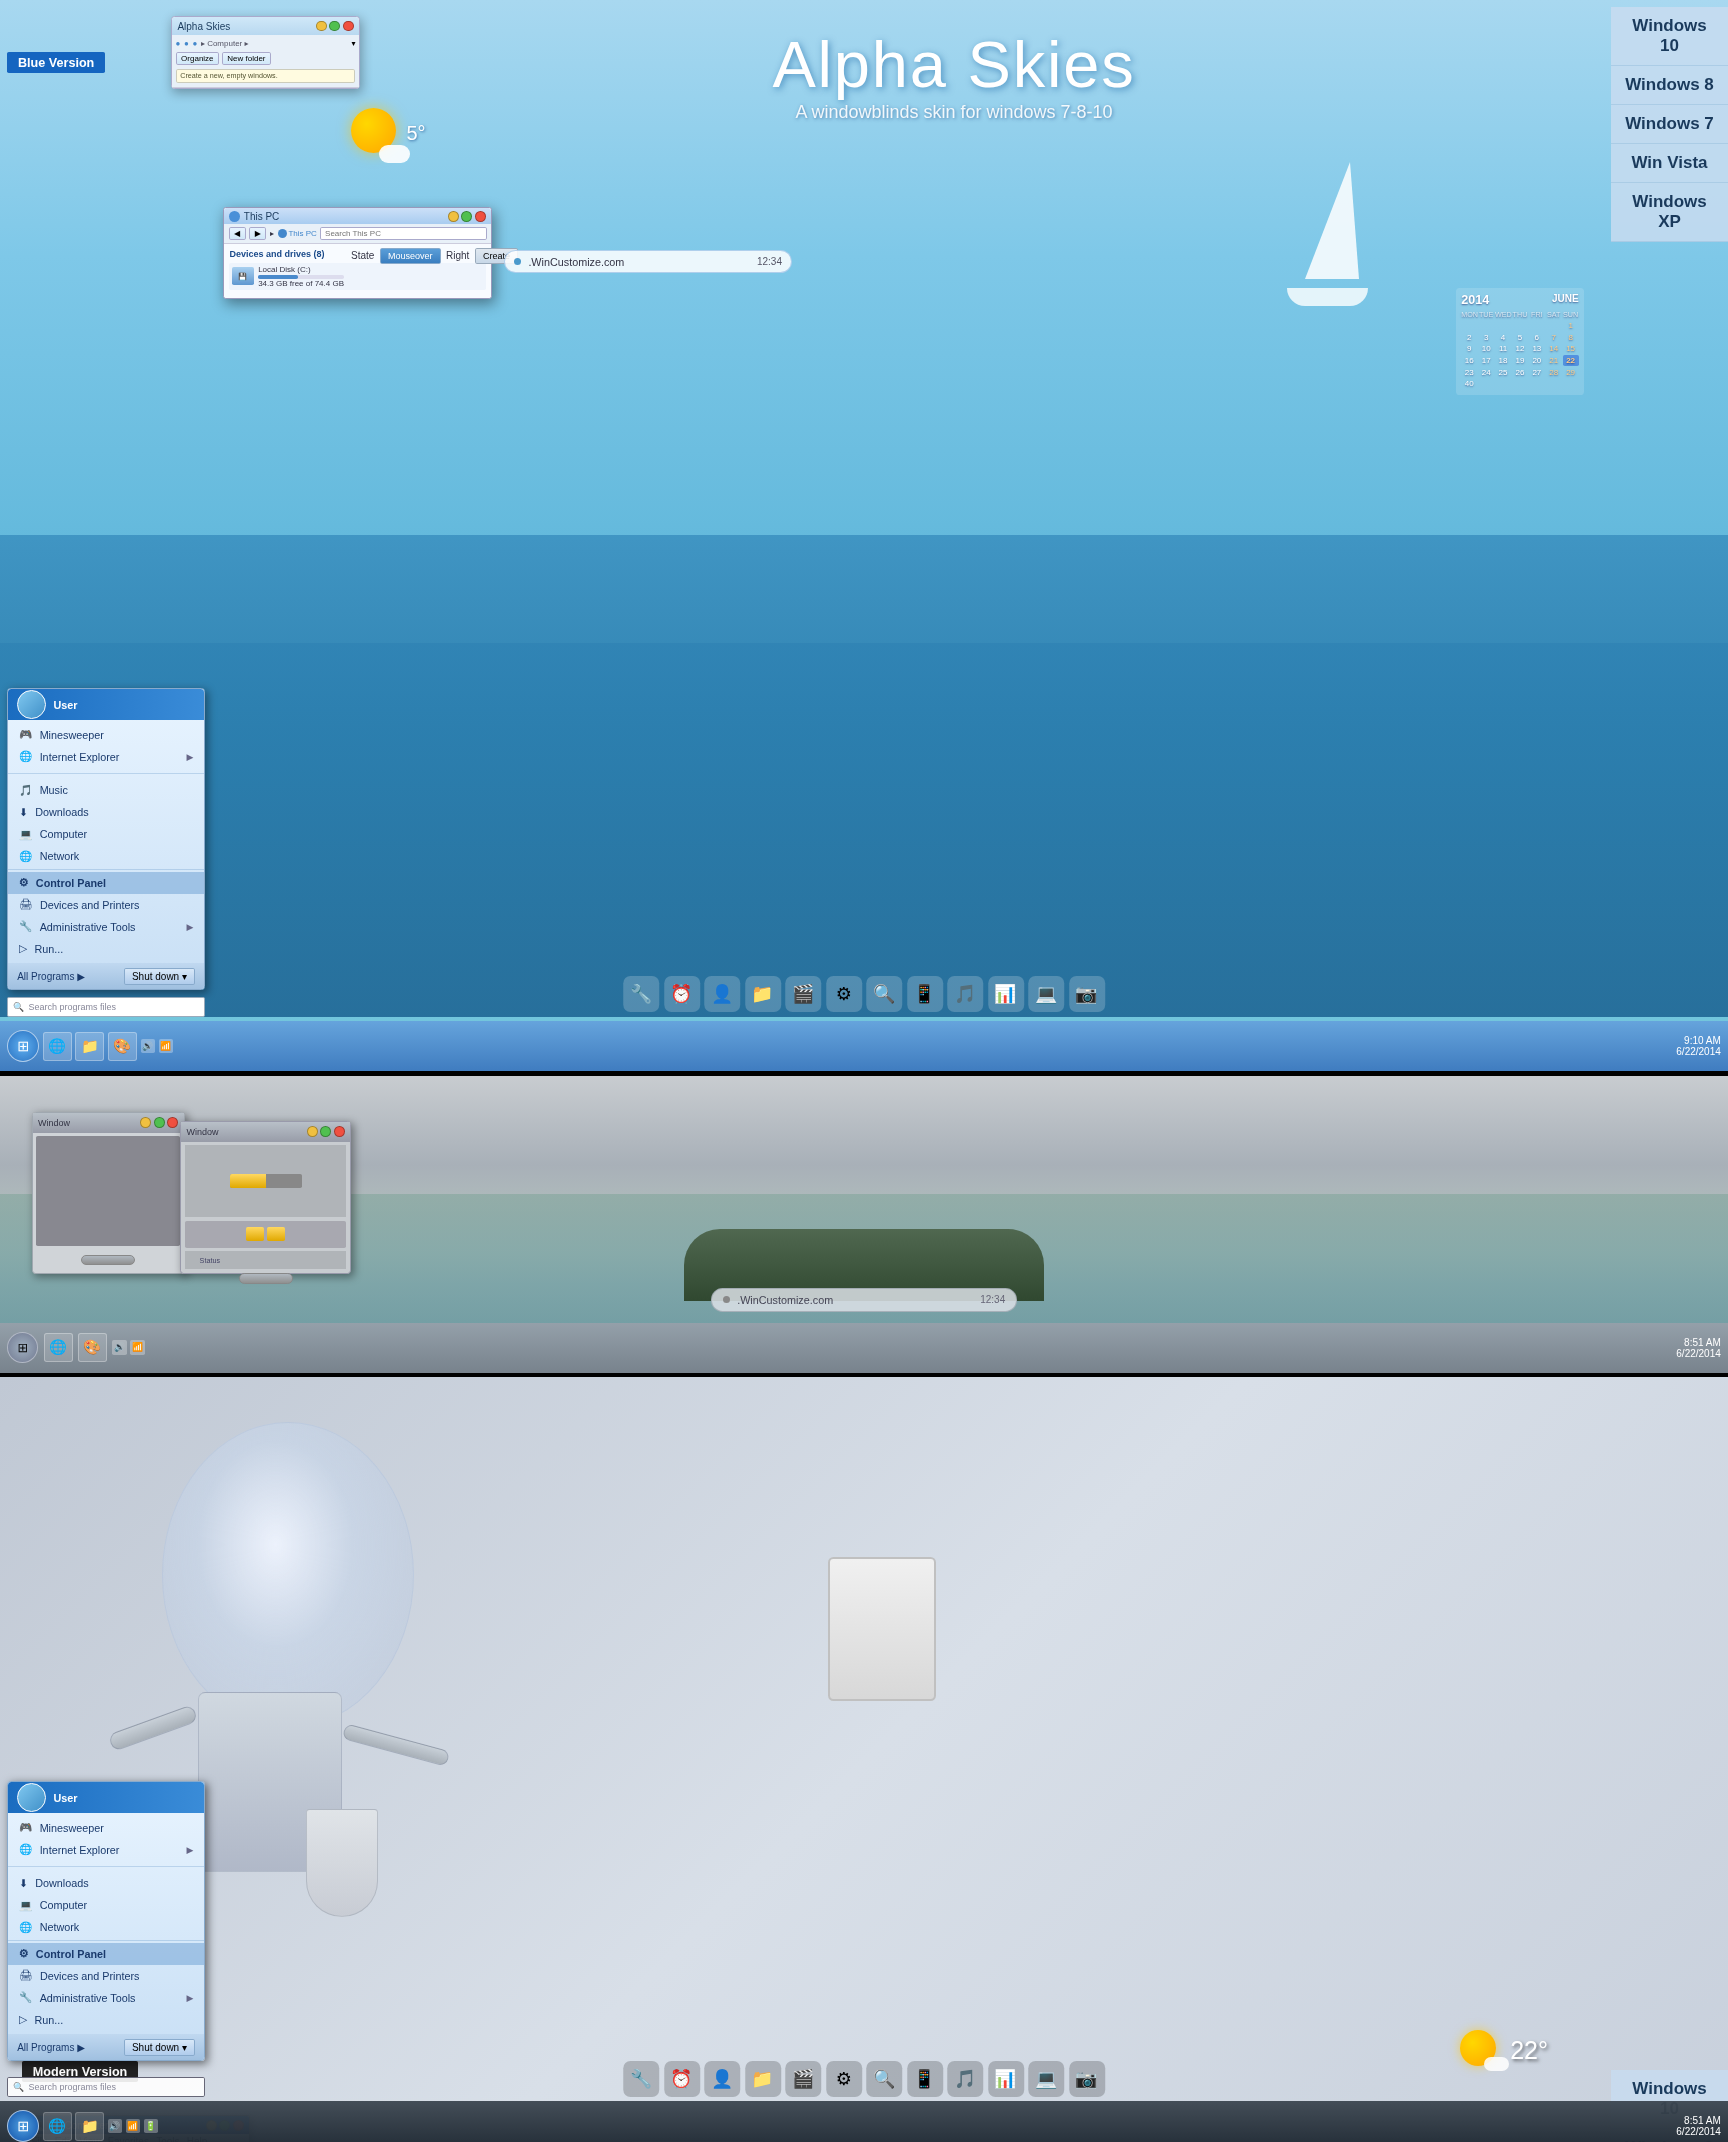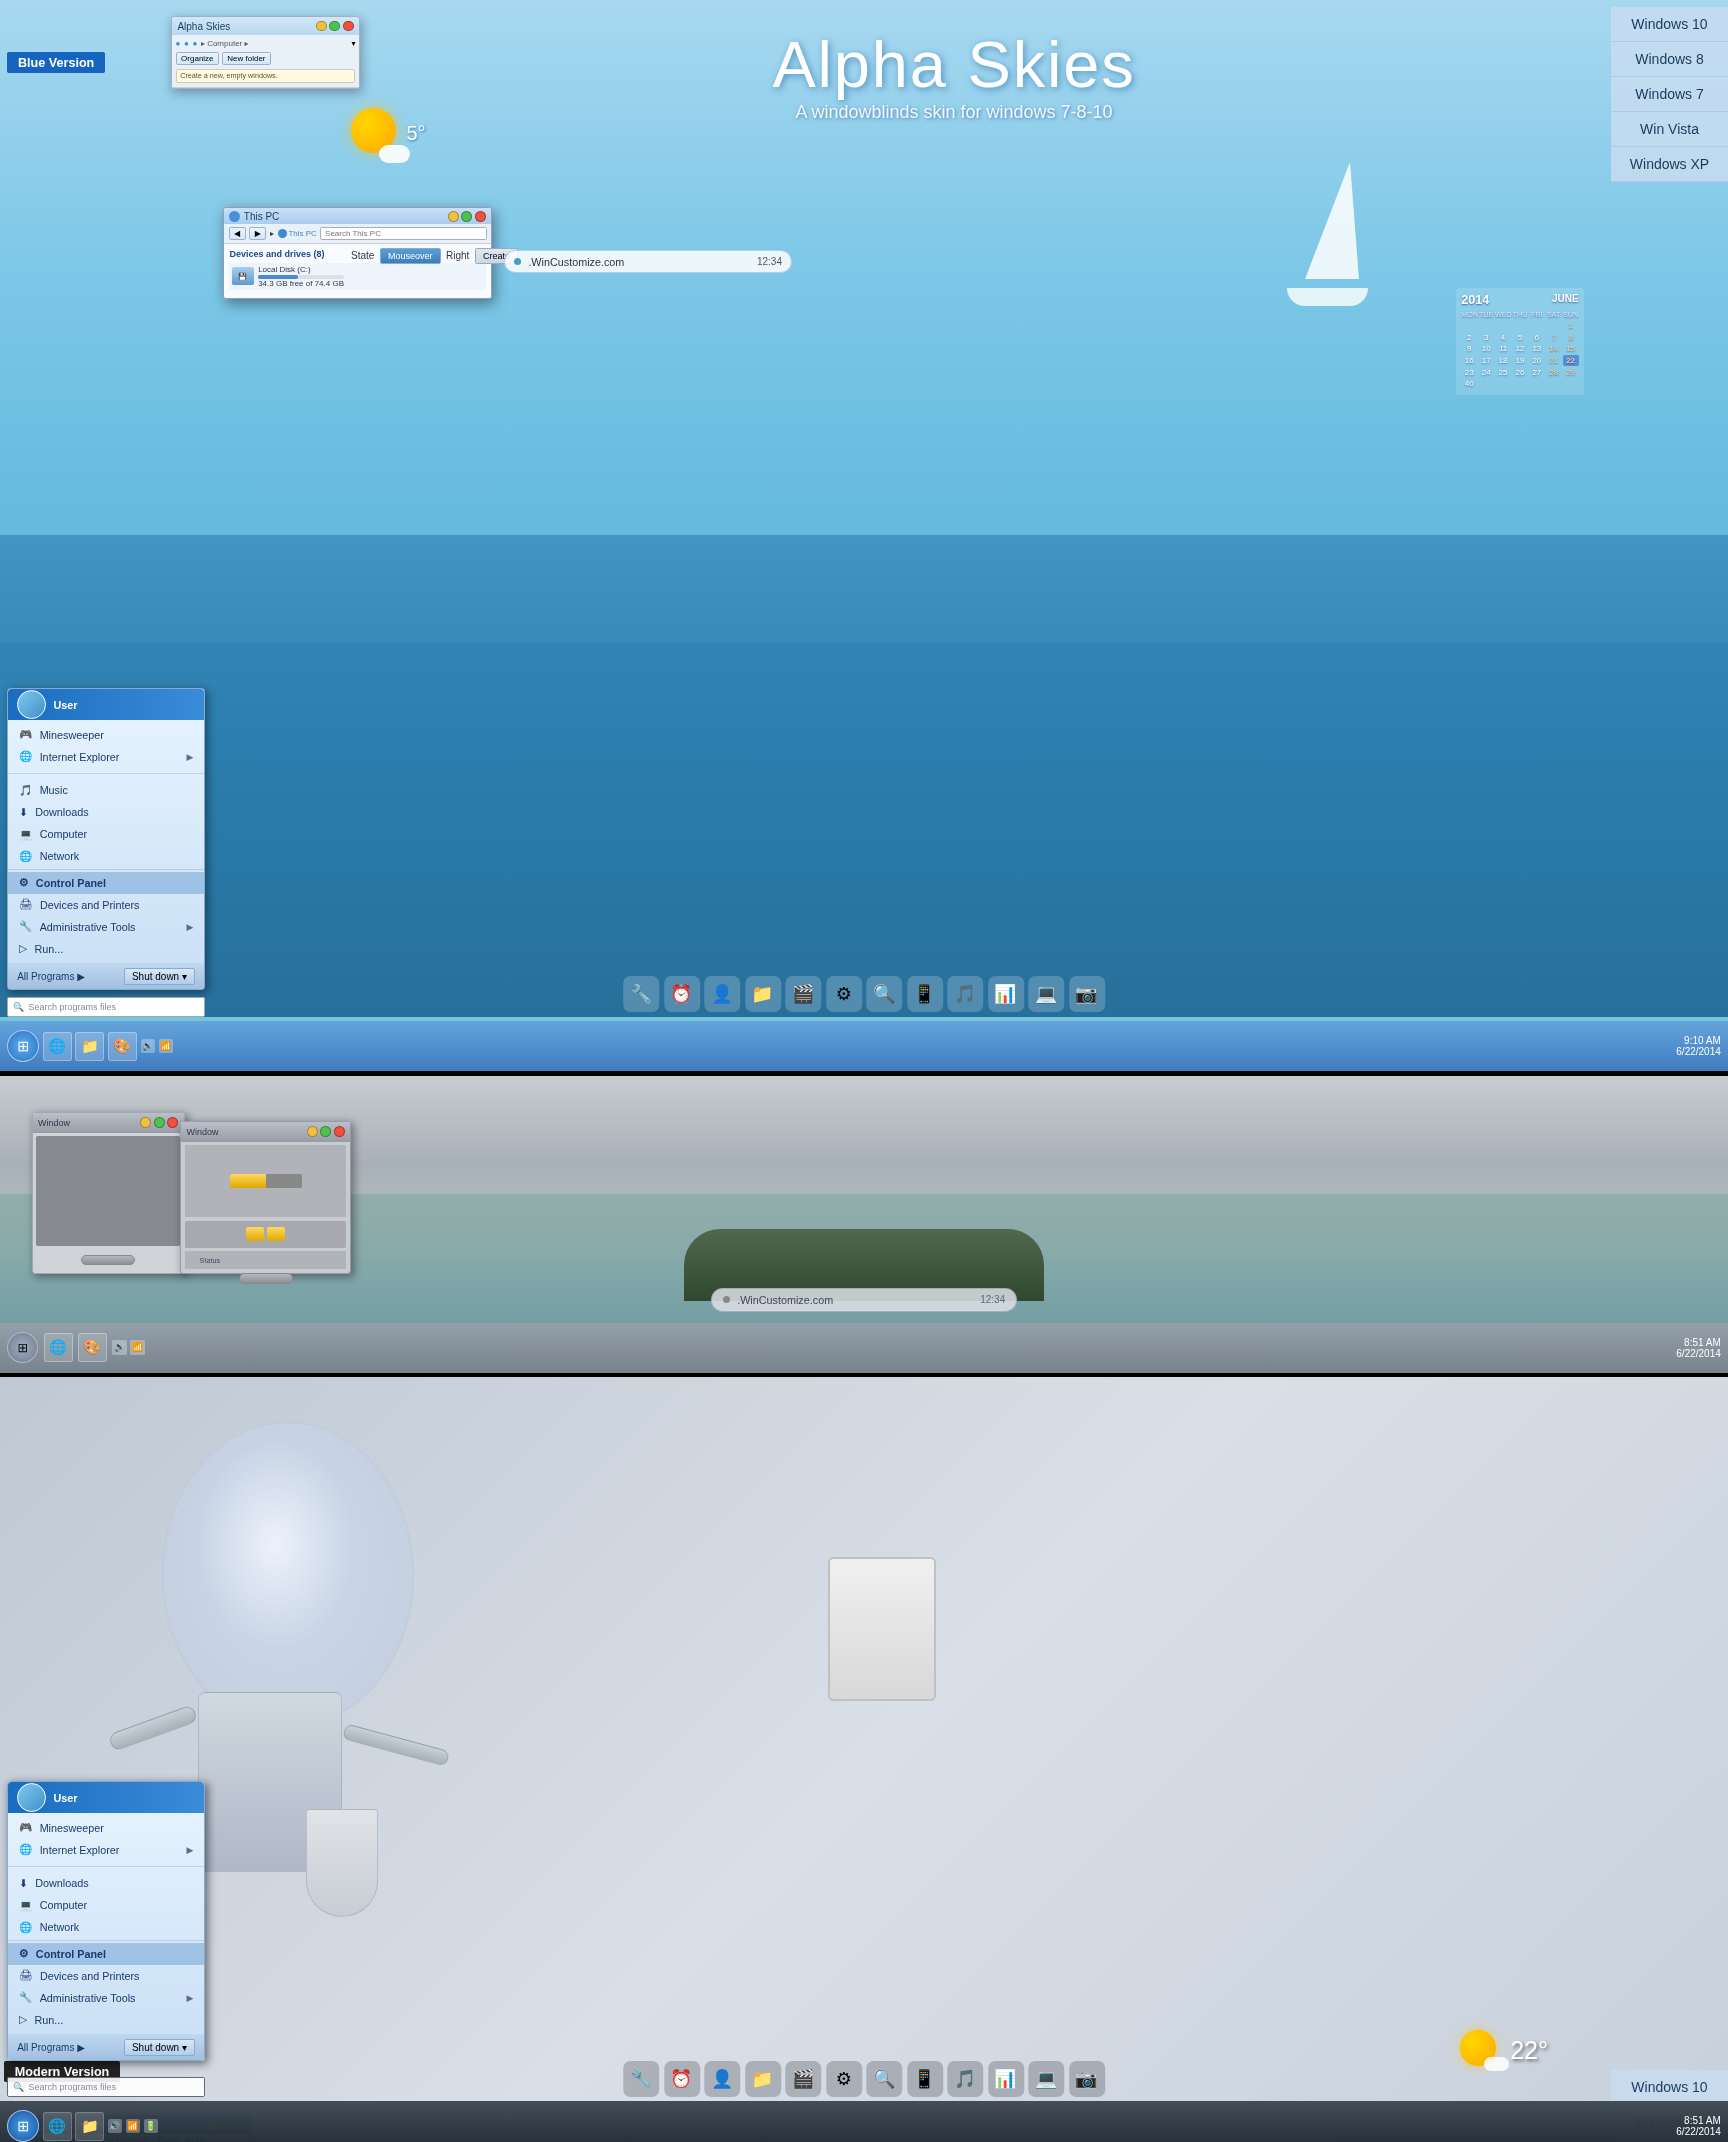--- a/index.html
+++ b/index.html
@@ -76,22 +76,22 @@
       flex-direction: column;
       gap: 0;
     }
     .version-btn {
       width: 117px;
       padding: 9px 12.6px;
       background: rgba(200,220,240,0.85);
       border: none;
       border-bottom: 0.9px solid rgba(150,190,220,0.5);
       color: #1a3a5c;
-      font-size: 14px;
-      font-weight: 400;
+      font-size: 17px;
+      font-weight: 700;
       text-align: center;
       cursor: pointer;
     }
 
     
     .weather-widget {
       position: absolute;
       top: 108px; left: 351px;
       display: flex;
       align-items: center;
@@ -647,21 +647,21 @@
     
     .robot-area {
       position: absolute;
       top: 0; left: 0; right: 0; bottom: 0;
       background: linear-gradient(135deg, #c0c8d4 0%, #d8dfe8 50%, #c8d0dc 100%);
     }
 
     
     .modern-version-label {
       position: absolute;
-      top: 684px; left: 4px;
+      top: 684px; left: 22px;
       background: #222;
       color: #fff;
       padding: 3.6px 10.8px;
       font-size: 12.6px;
       font-weight: bold;
       border-radius: 1.8px;
     }
 
     
     .my-computer-window {

